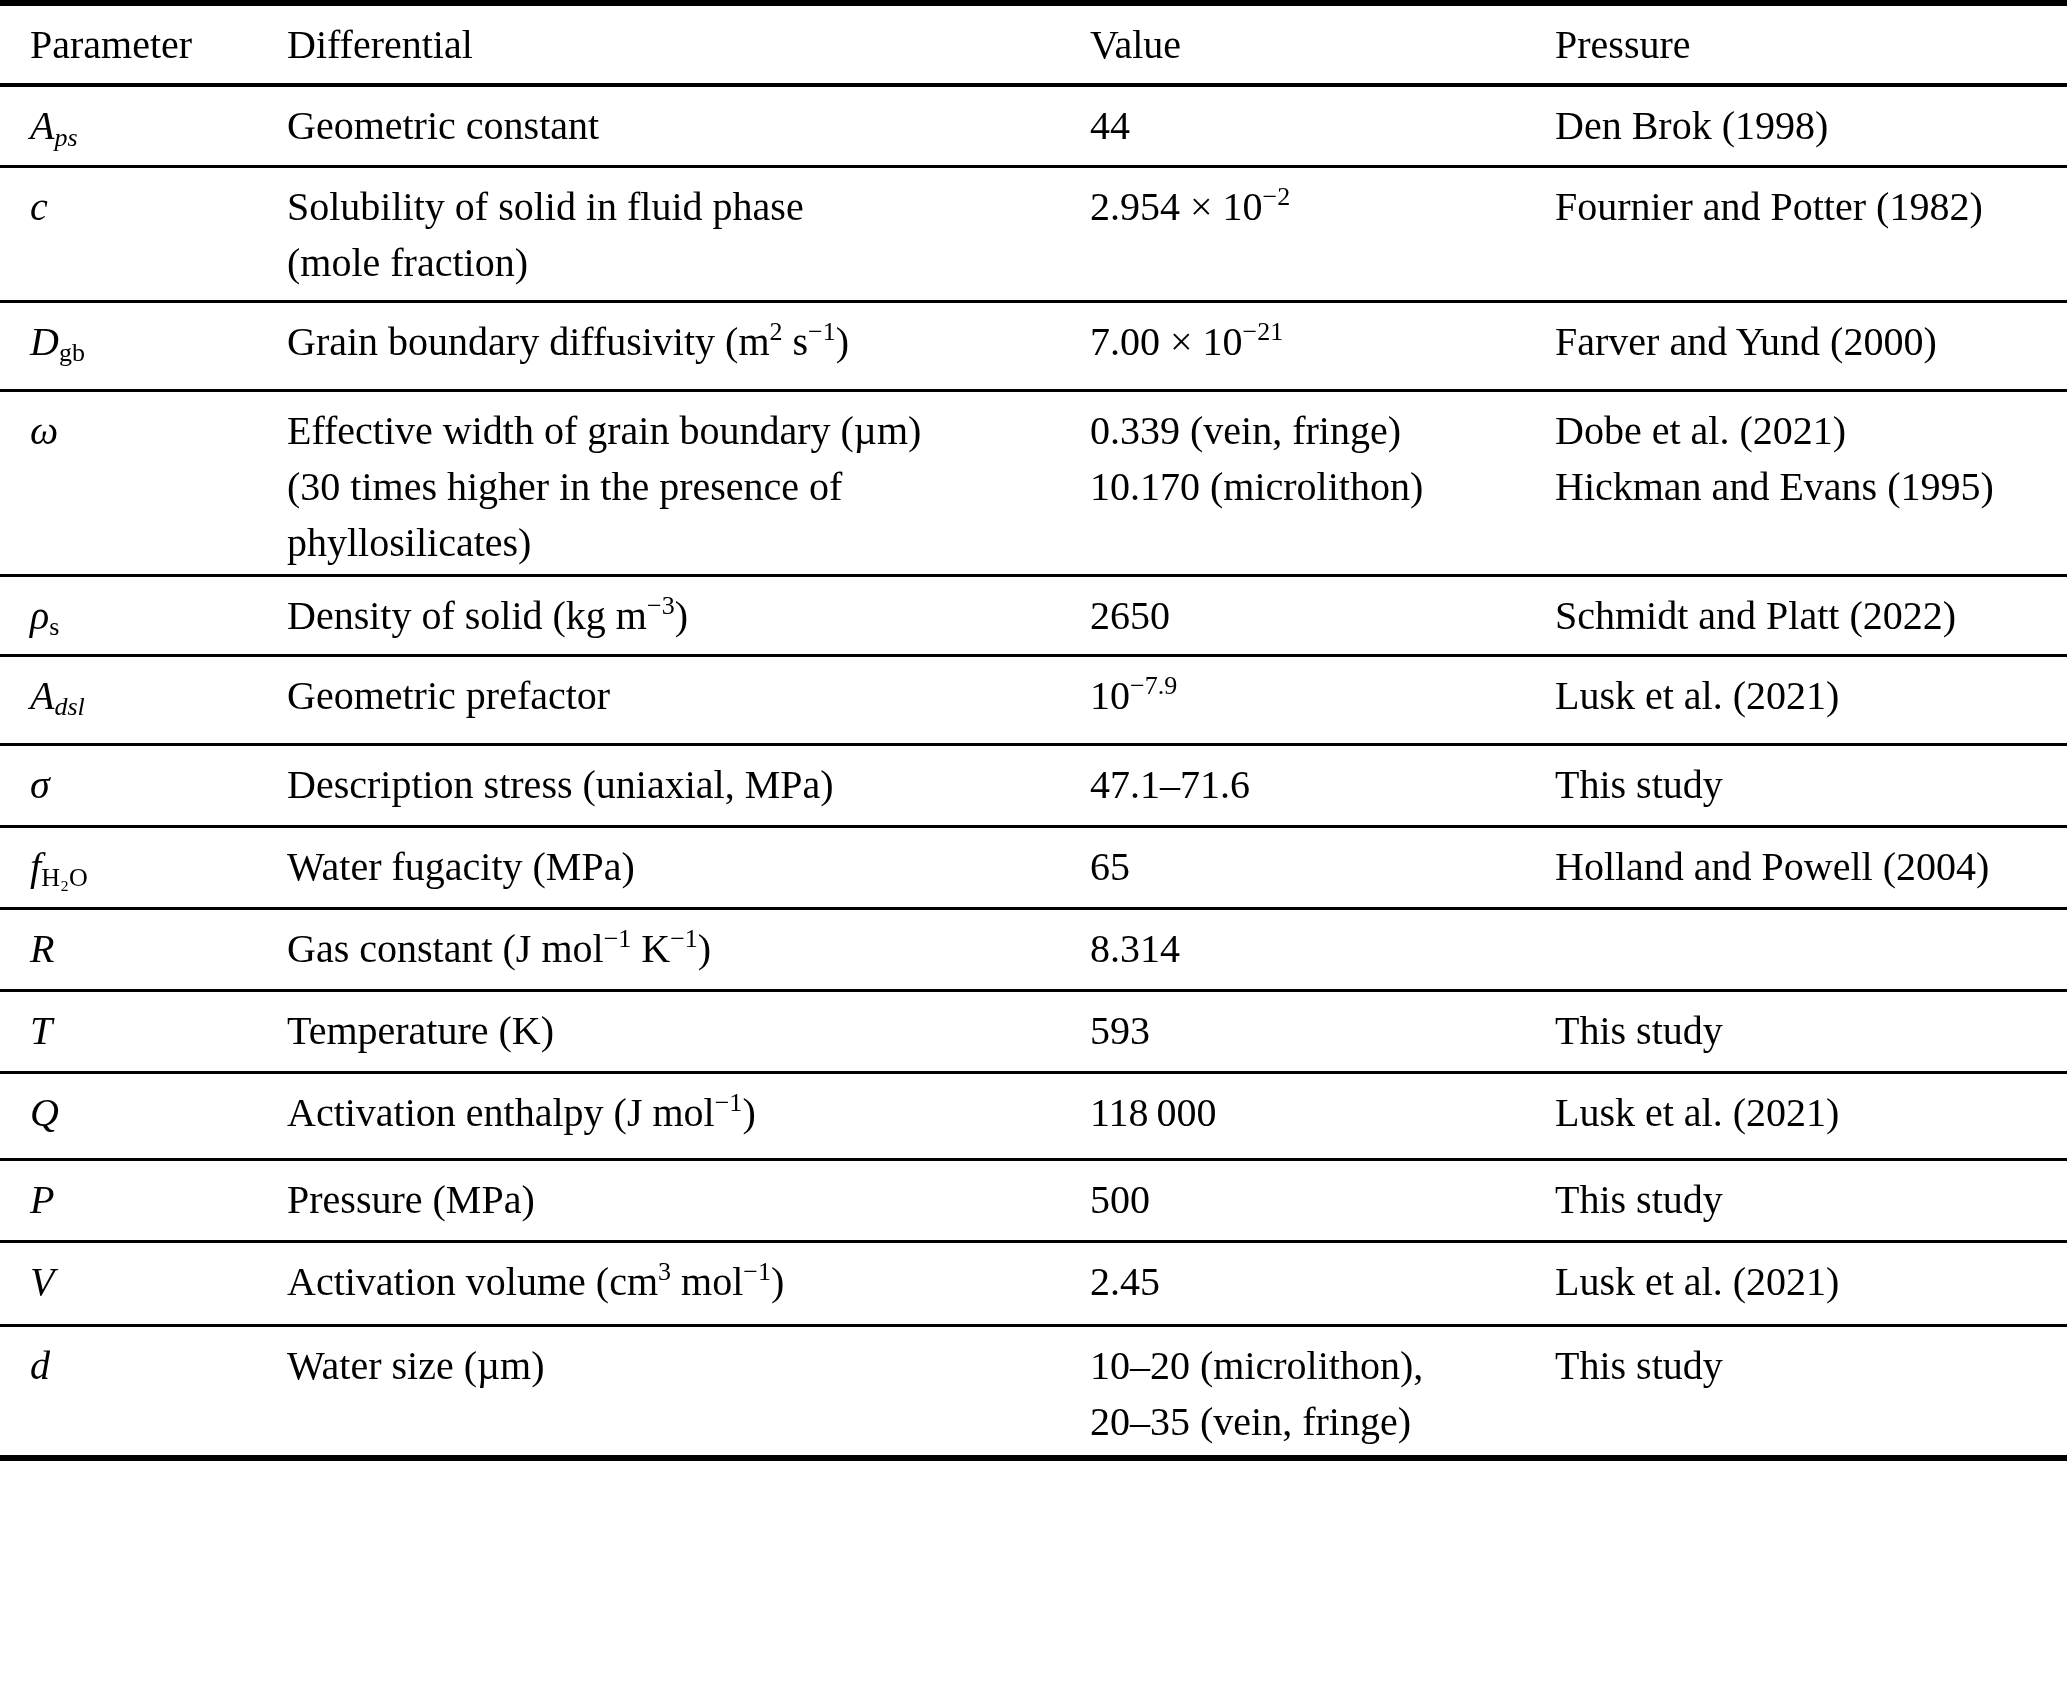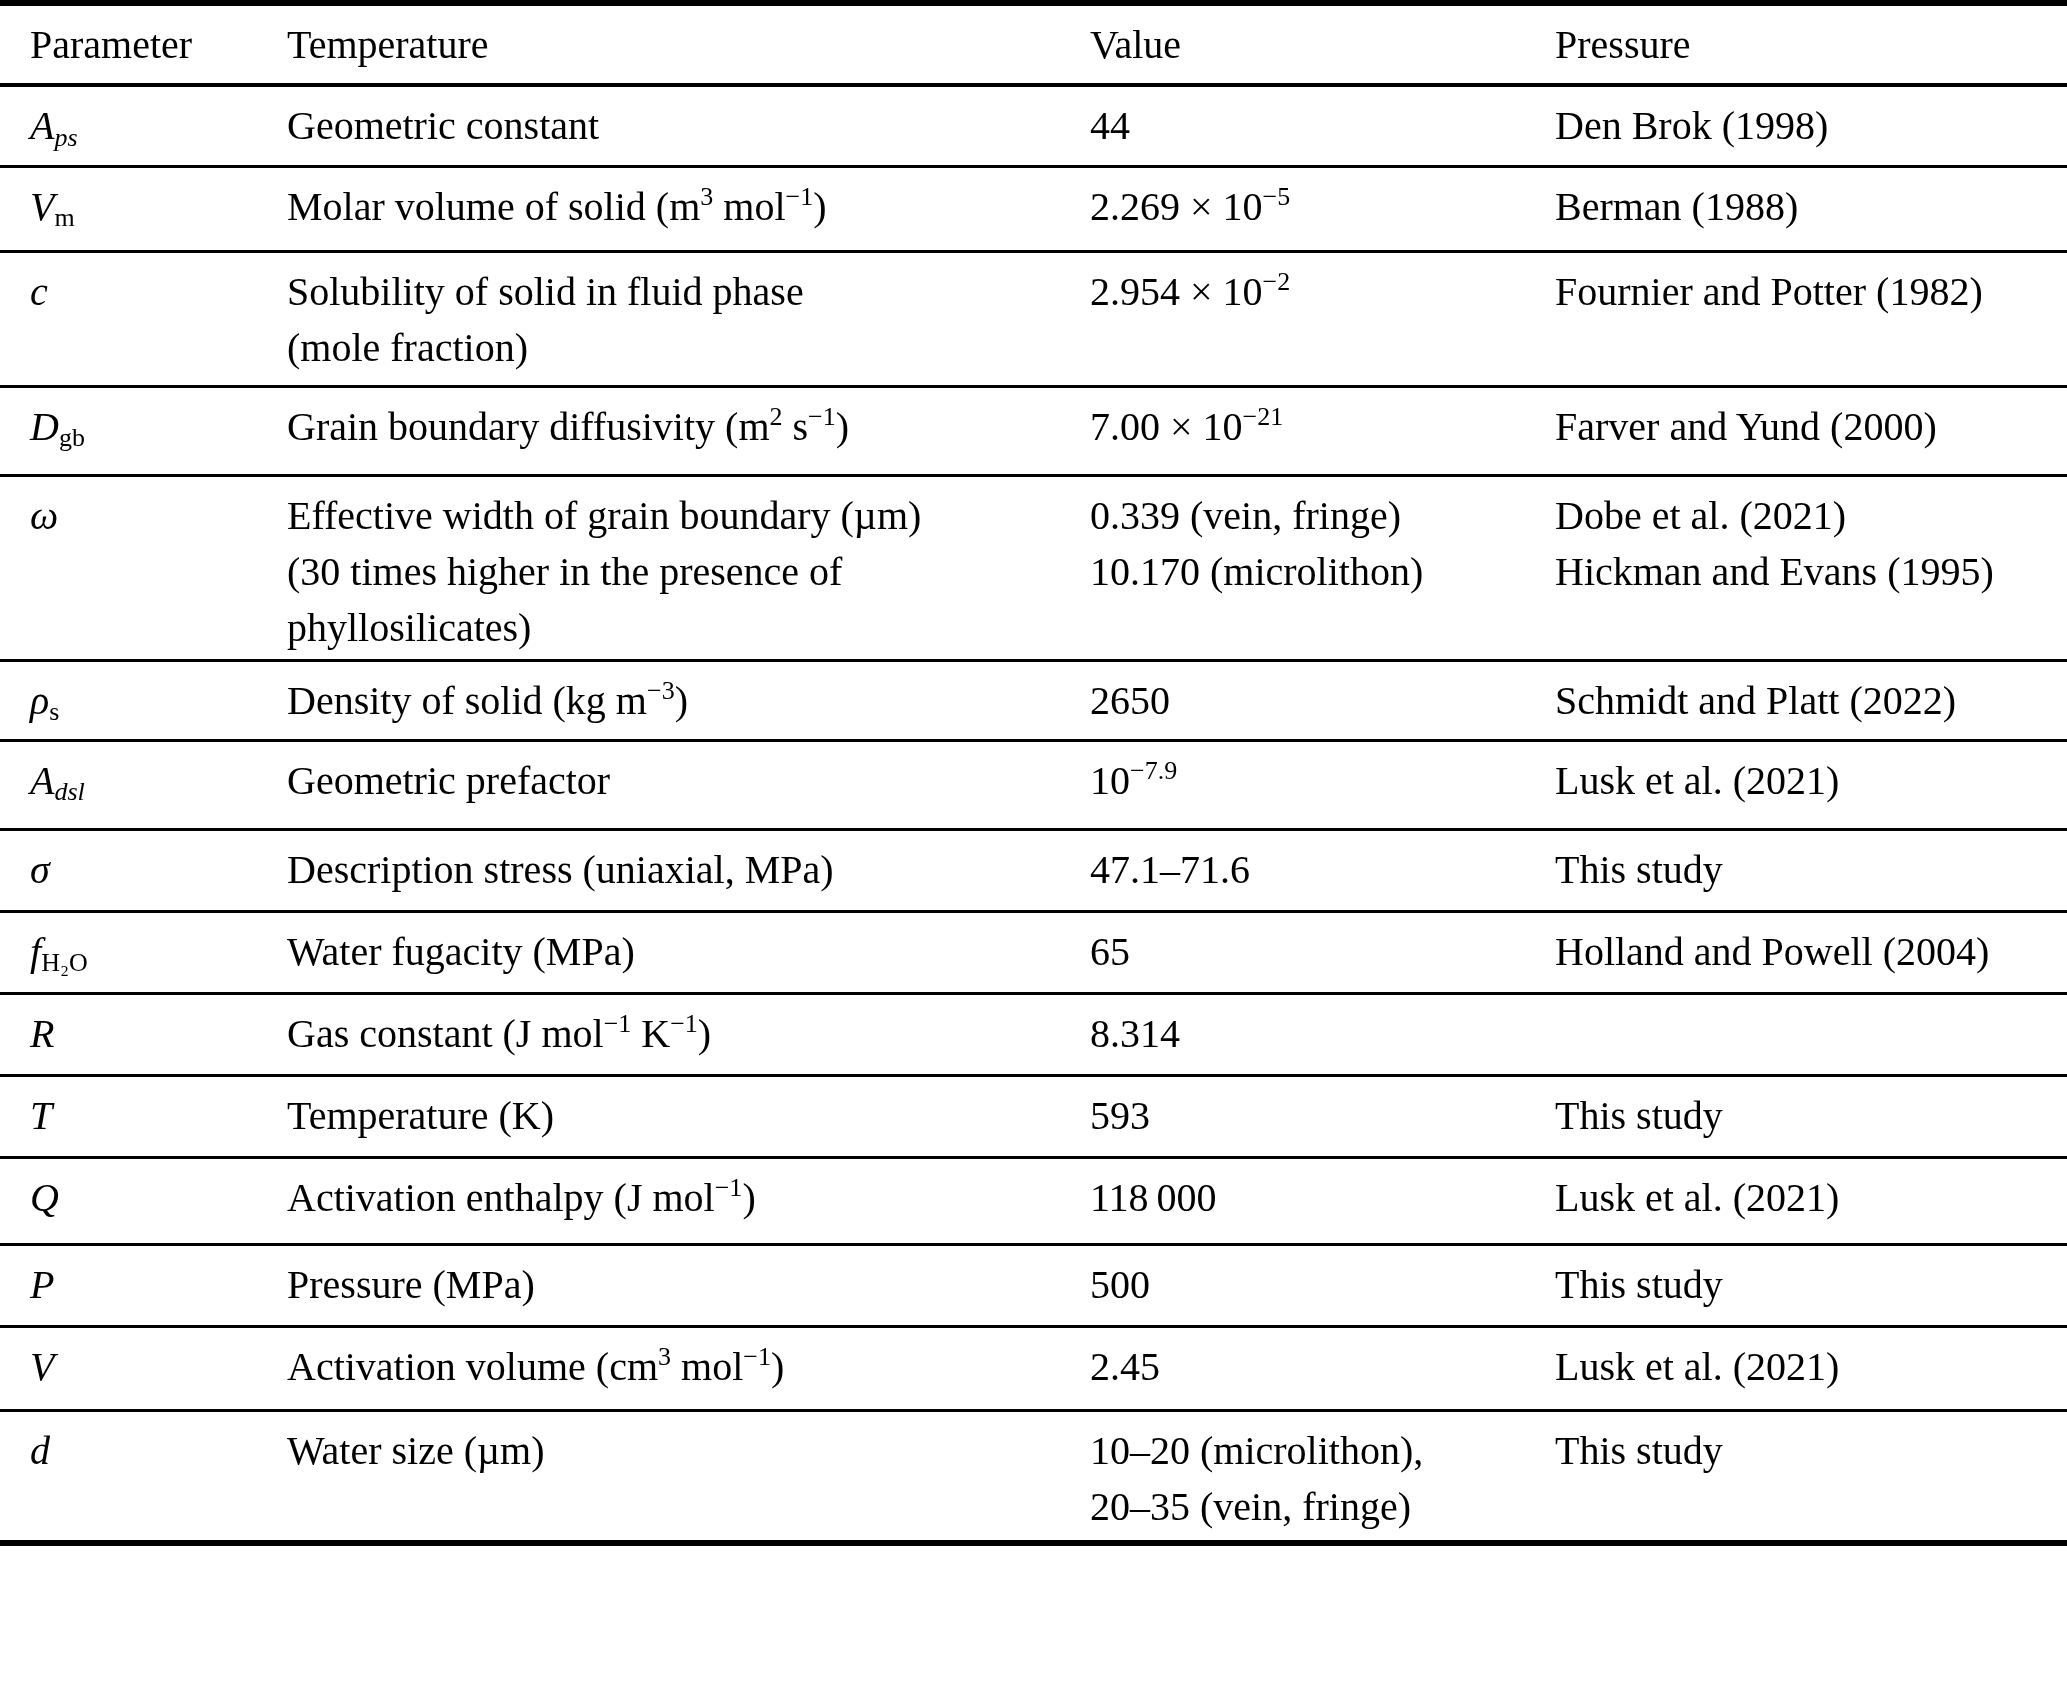--- a/index.html
+++ b/index.html
@@ -65,37 +65,31 @@
   <table class="params">
     <colgroup>
       <col style="width:257px">
       <col style="width:803px">
       <col style="width:465px">
       <col style="width:542px">
     </colgroup>
     <thead>
       <tr style="height:82px">
         <th class="c-head">Parameter</th>
-        <th class="c-head">Temperature</th>
+        <th class="c-head">Differential</th>
         <th class="c-head">Value</th>
         <th class="c-head">Pressure</th>
       </tr>
     </thead>
     <tbody>
       <tr style="height:81px">
         <td class="c-param">A<sub>ps</sub></td>
         <td class="c-desc">Geometric constant</td>
         <td class="c-value">44</td>
         <td class="c-ref">Den Brok (1998)</td>
-      </tr>
-      <tr style="height:85px">
-        <td class="c-param">V<sub class="rm">m</sub></td>
-        <td class="c-desc">Molar volume of solid (m<sup>3</sup> mol<sup>−1</sup>)</td>
-        <td class="c-value">2.269 × 10<sup>−5</sup></td>
-        <td class="c-ref">Berman (1988)</td>
       </tr>
       <tr style="height:135px">
         <td class="c-param">c</td>
         <td class="c-desc">Solubility of solid in fluid phase<br>(mole fraction)</td>
         <td class="c-value">2.954 × 10<sup>−2</sup></td>
         <td class="c-ref">Fournier and Potter (1982)</td>
       </tr>
       <tr style="height:89px">
         <td class="c-param">D<sub class="rm">gb</sub></td>
         <td class="c-desc">Grain boundary diffusivity (m<sup>2</sup> s<sup>−1</sup>)</td>

